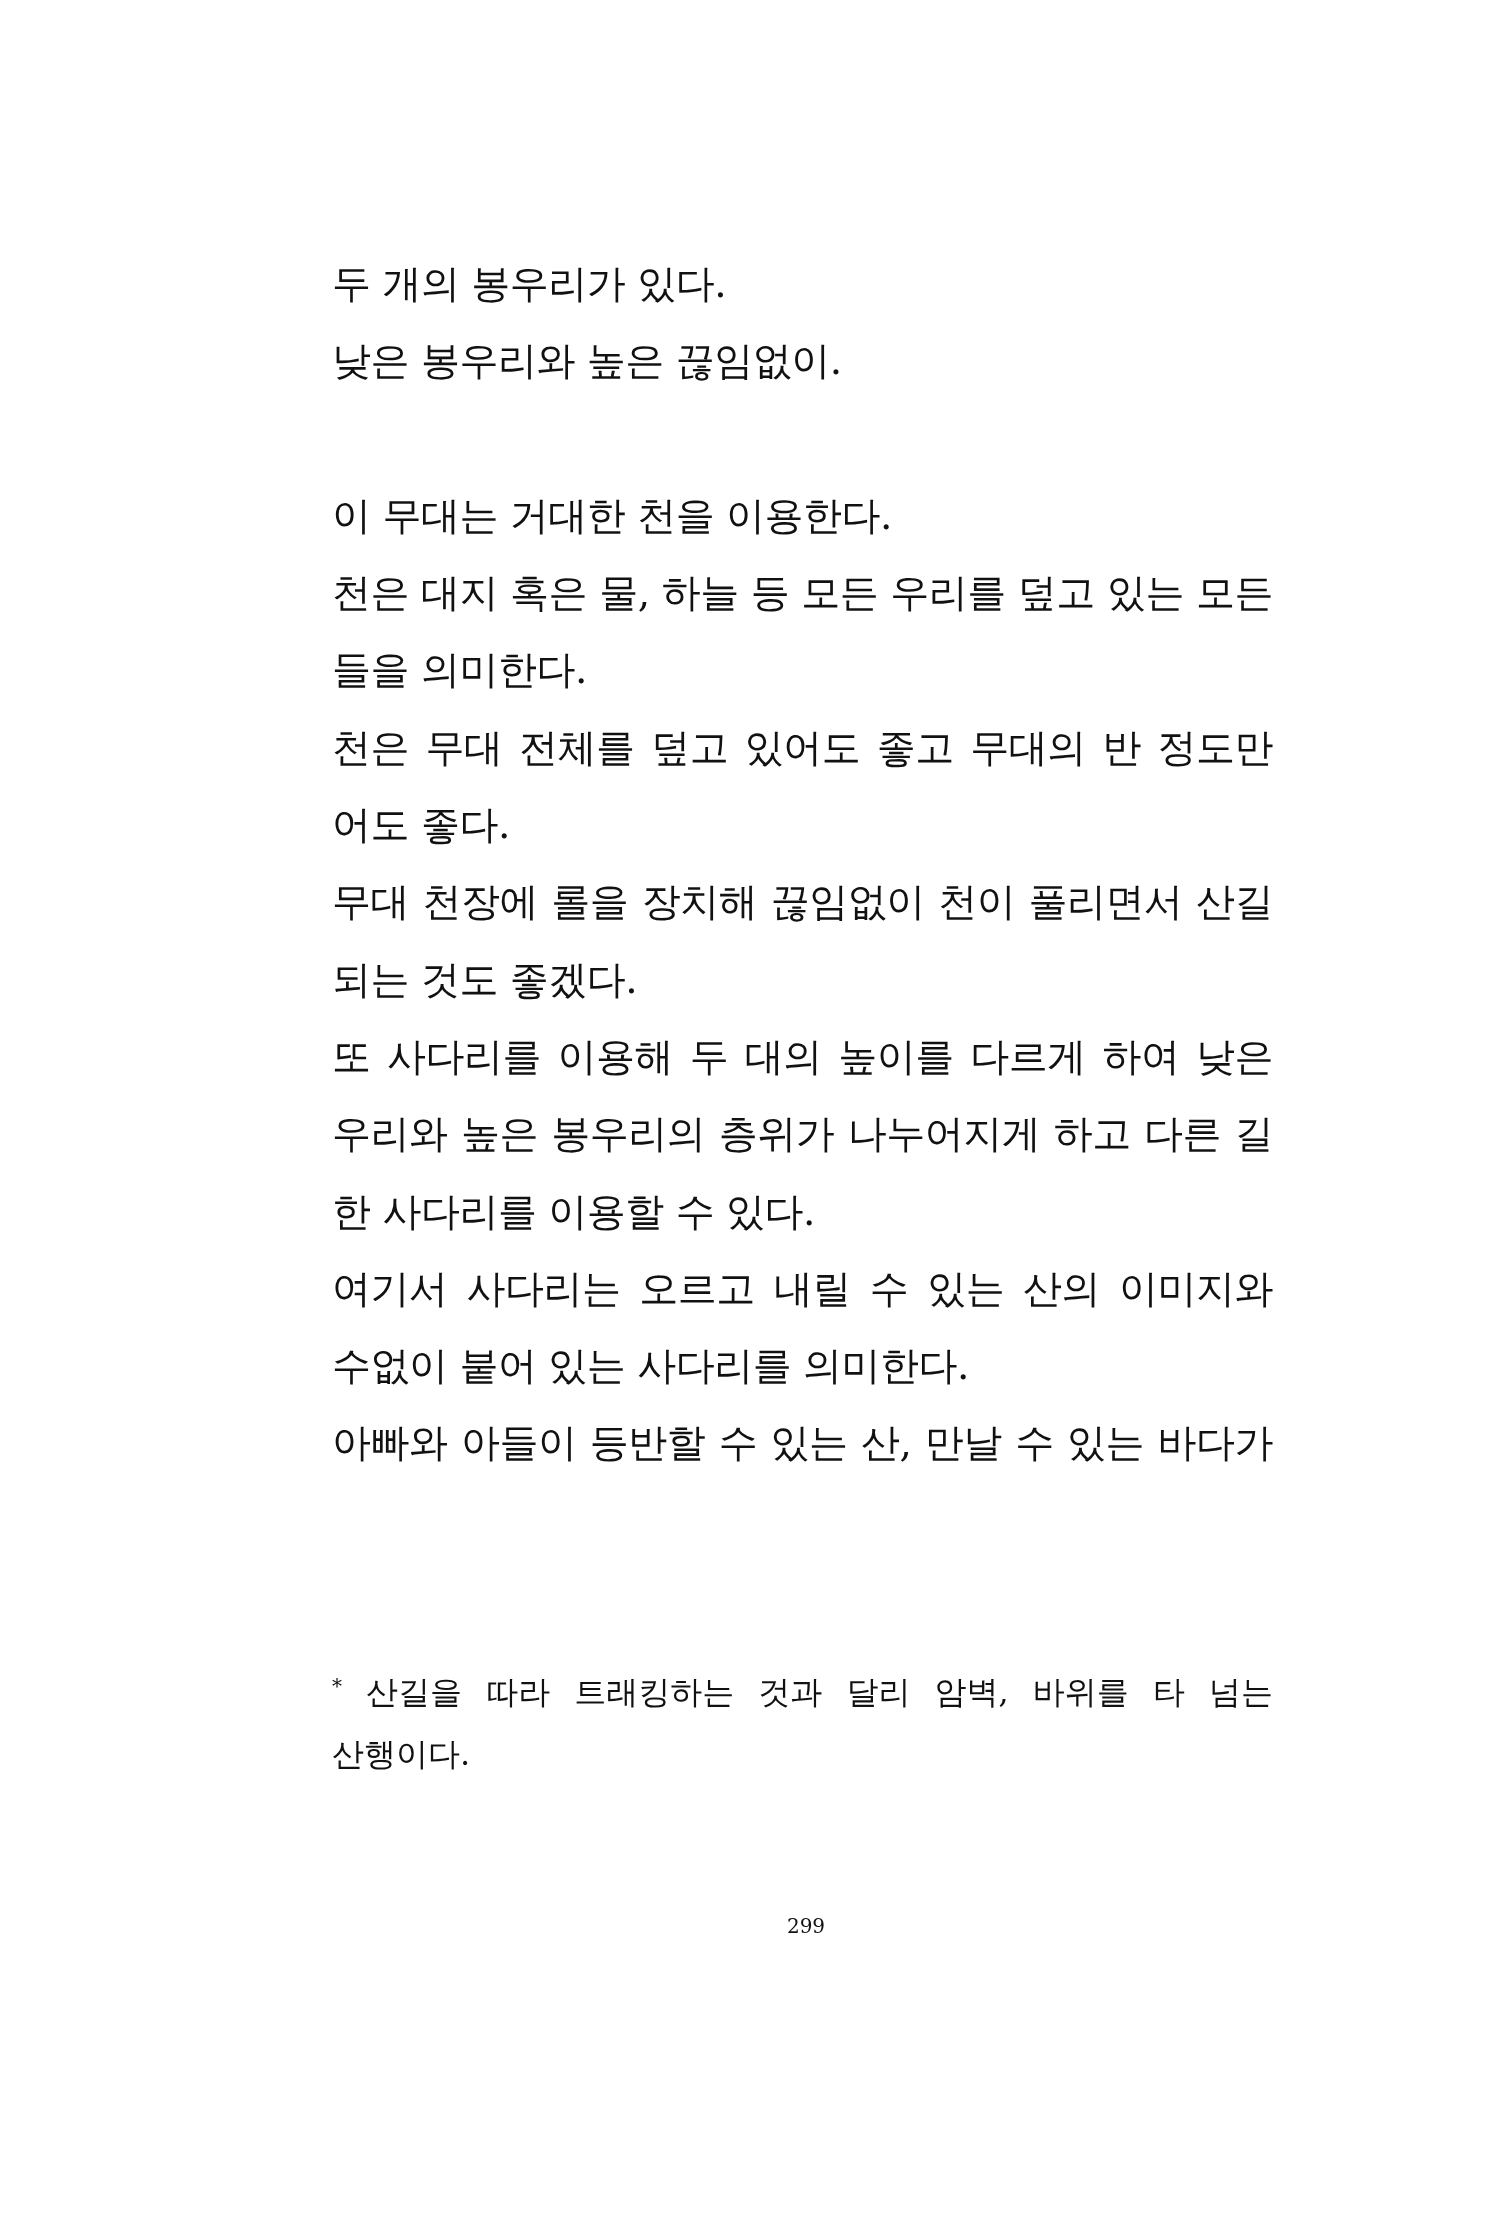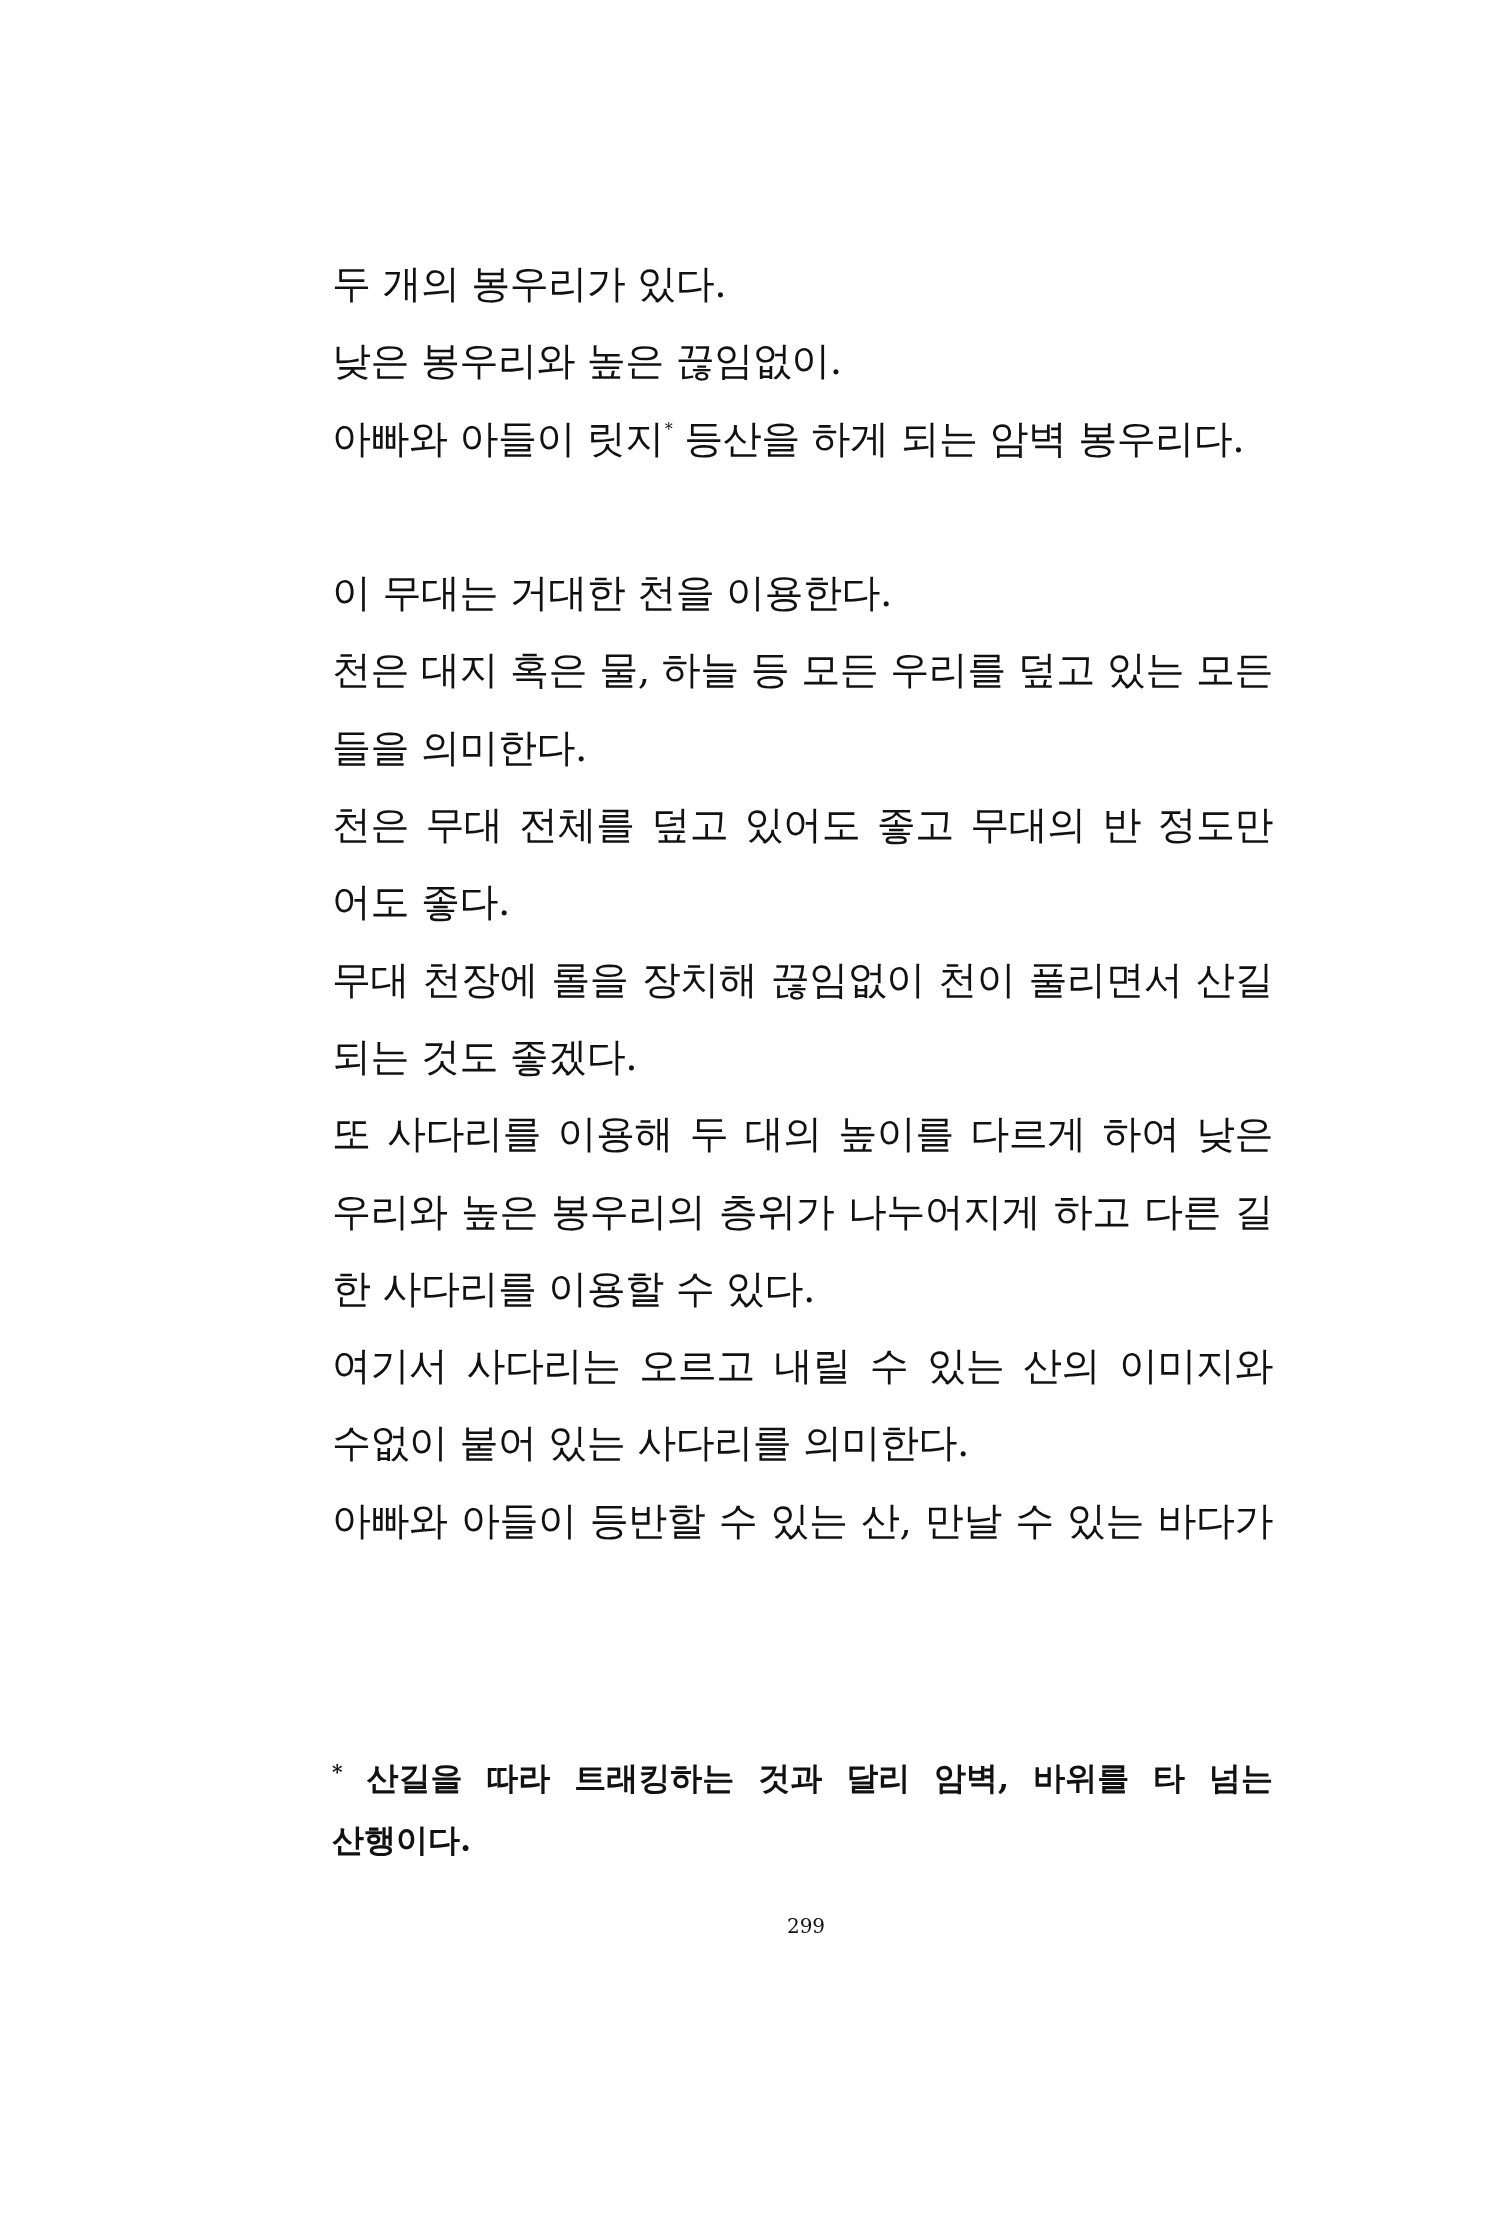--- a/index.html
+++ b/index.html
@@ -50,23 +50,22 @@
     font-size: 16px;
     vertical-align: top;
     line-height: 1;
     position: relative;
     top: 22px;
     margin-left: 1px;
   }
   .footnote {
     position: absolute;
     left: 332px;
-    top: 1747px;
+    top: 1661px;
     width: 941px;
-    font-weight: bold;
   }
   .fn-line {
     display: block;
     height: 62px;
     line-height: 62px;
     font-size: 32px;
     white-space: nowrap;
   }
   .fn-line.justify {
     text-align: justify;
@@ -94,21 +93,20 @@
 </style>
 </head>
 <body>
 
 <div class="page">
 
   <div class="body-text">
 
     <span class="line">두 개의 봉우리가 있다.</span>
     <span class="line">낮은 봉우리와 높은 끊임없이.</span>
-    <span class="line"><span>아빠와 아들이 릿지</span><sup class="note-mark">*</sup><span> 등산을 하게 되는 암벽 봉우리다.</span></span>
 
     <span class="line blank"></span>
 
     <span class="line">이 무대는 거대한 천을 이용한다.</span>
     <span class="line justify">천은 대지 혹은 물, 하늘 등 모든 우리를 덮고 있는 모든 것</span>
     <span class="line">들을 의미한다.</span>
     <span class="line justify">천은 무대 전체를 덮고 있어도 좋고 무대의 반 정도만 덮</span>
     <span class="line">어도 좋다.</span>
     <span class="line justify">무대 천장에 롤을 장치해 끊임없이 천이 풀리면서 산길이</span>
     <span class="line">되는 것도 좋겠다.</span>

